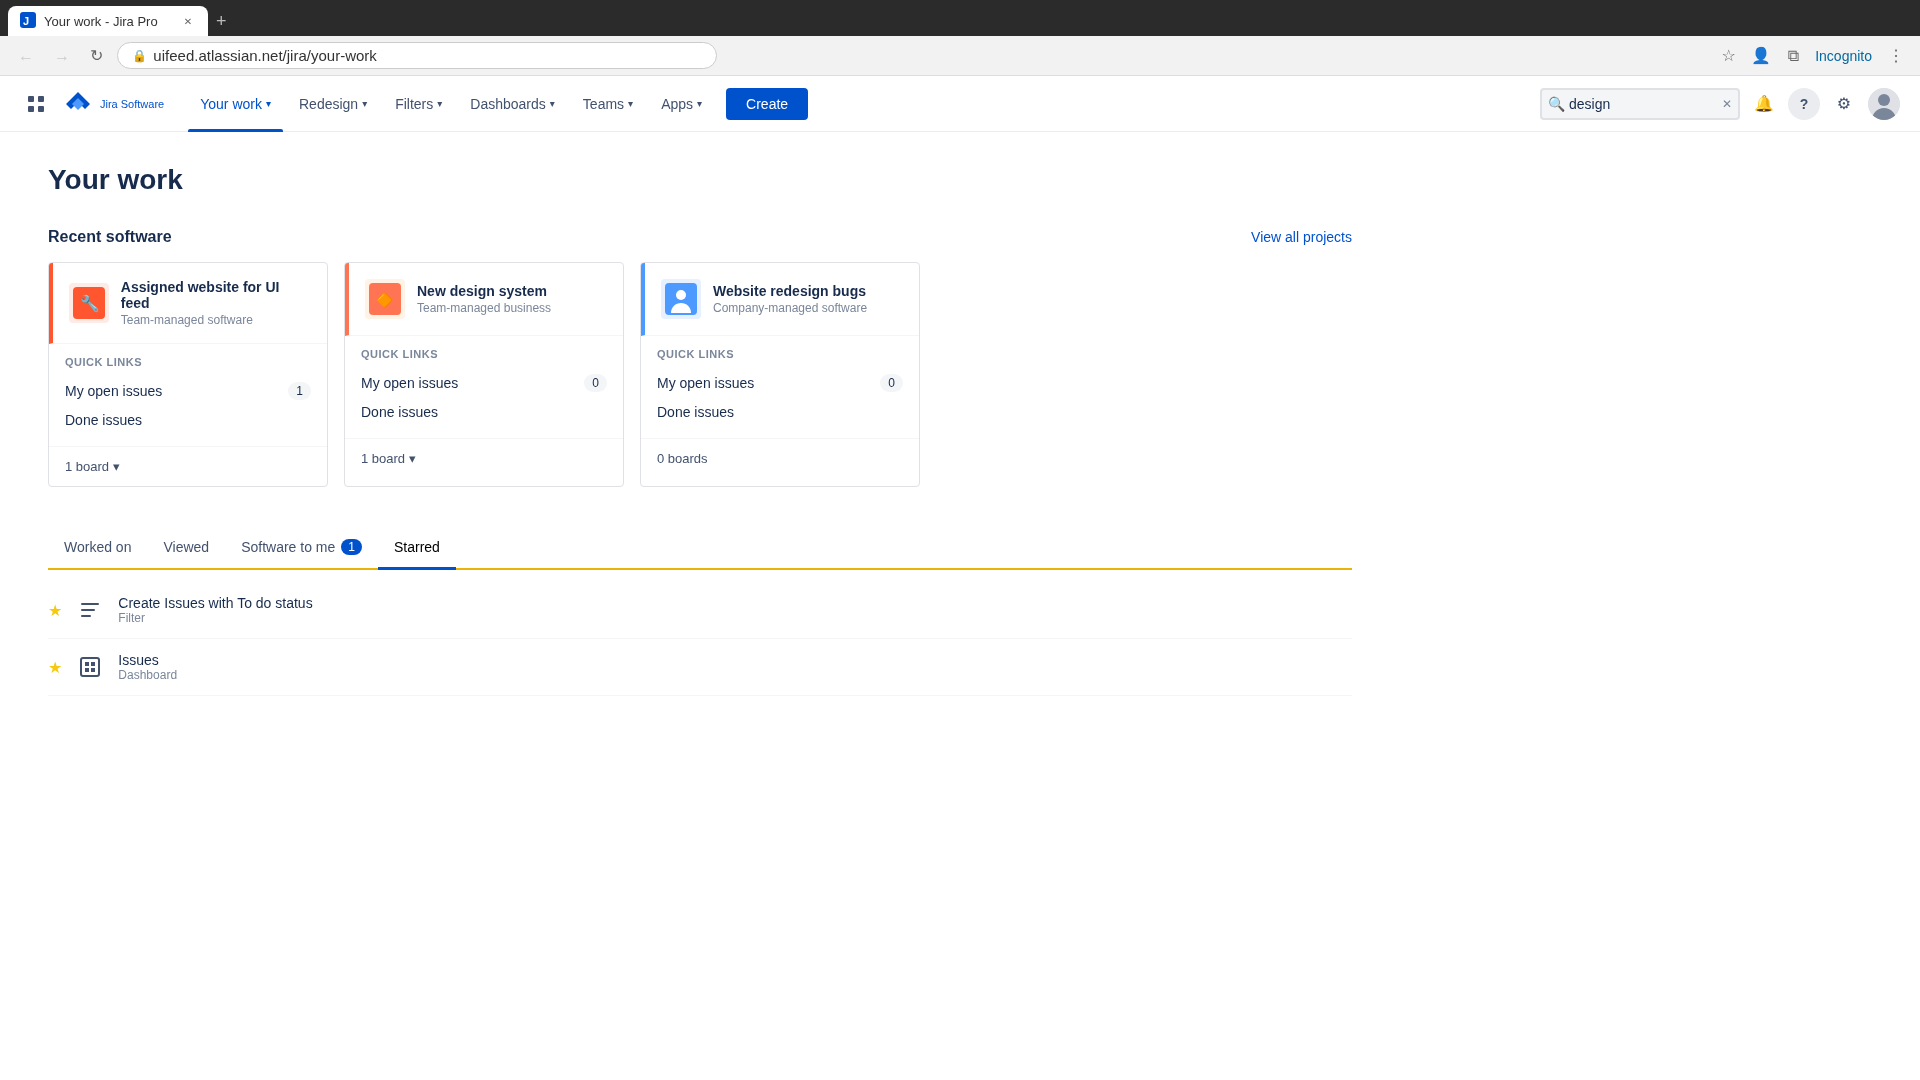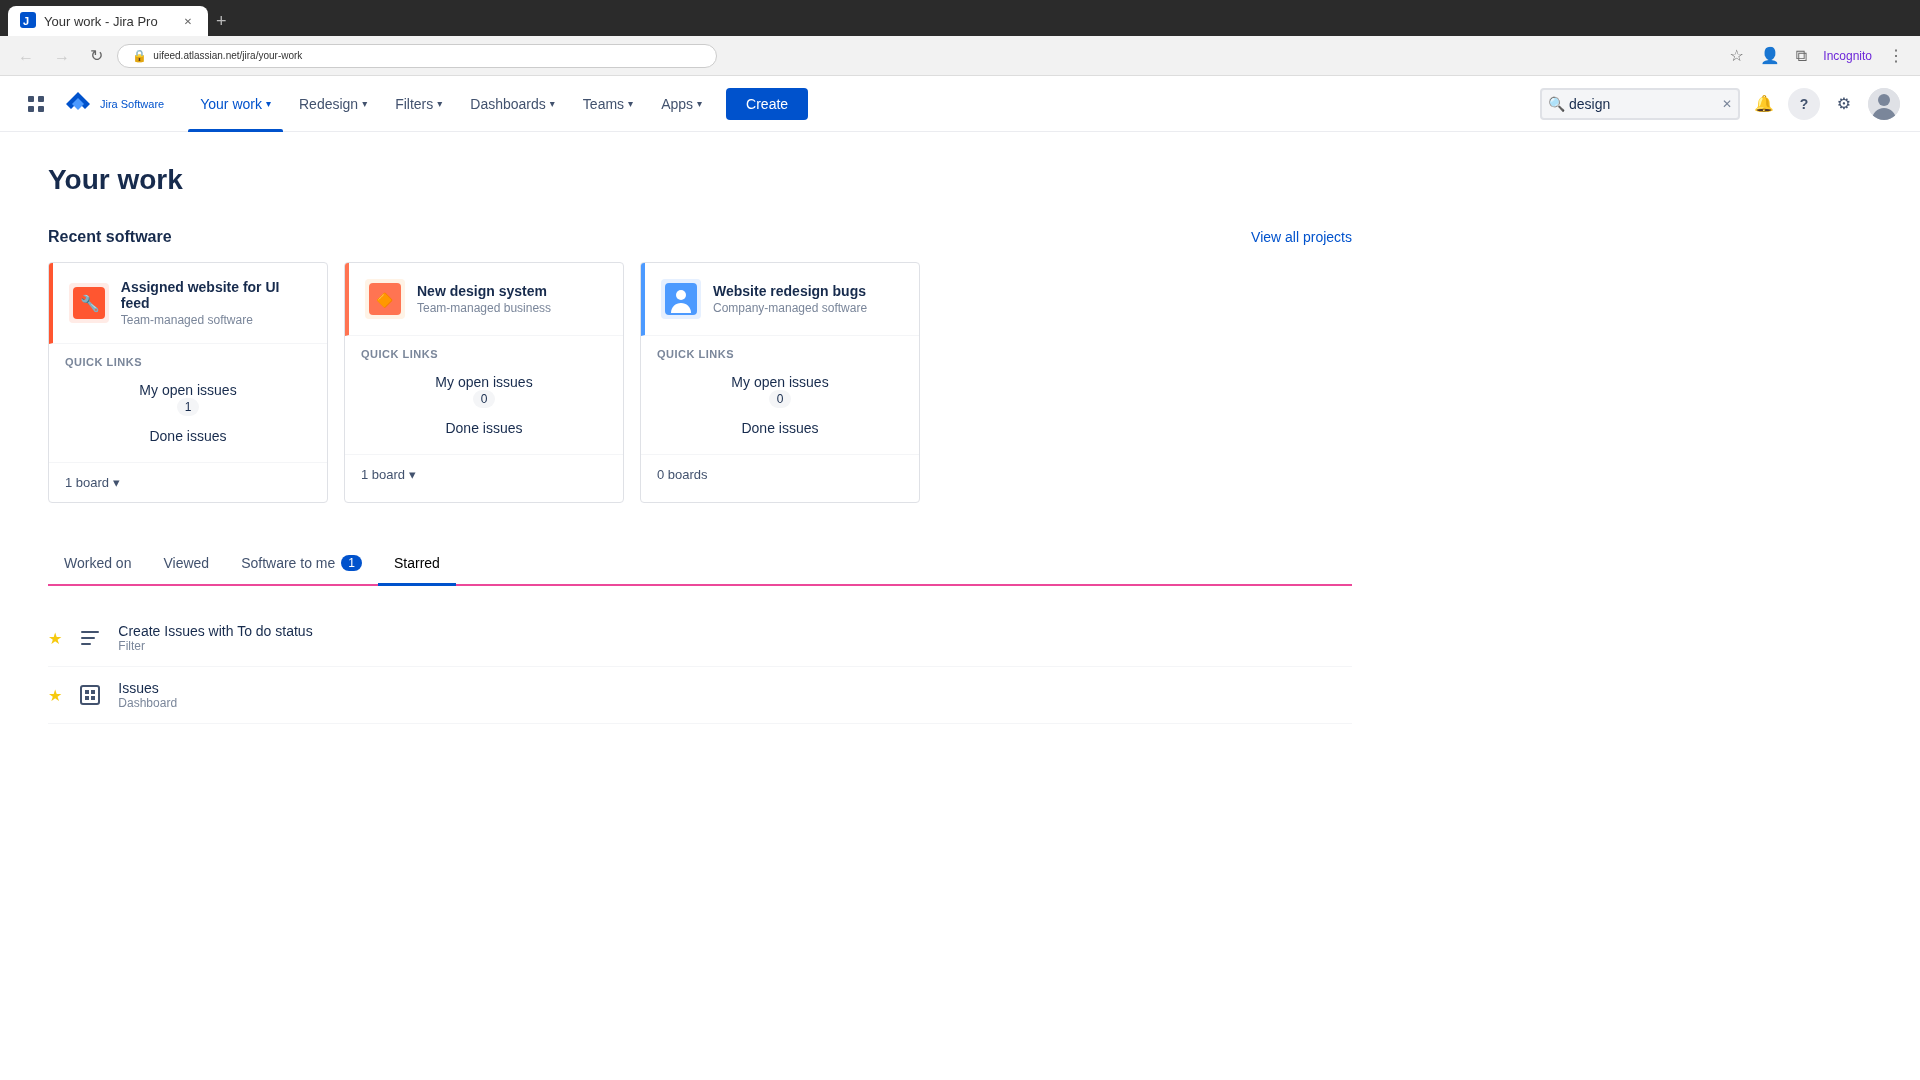--- a/index.html
+++ b/index.html
@@ -6,21 +6,21 @@
     body { font-family: -apple-system, BlinkMacSystemFont, 'Segoe UI', sans-serif; background: #fff; font-size: 14px; color: #172b4d; }
     .browser-tab-bar { background: #2b2b2b; height: 36px; display: flex; align-items: flex-end; padding: 0 8px; }
     .browser-tab { background: #fff; border-radius: 8px 8px 0 0; padding: 0 12px; height: 30px; display: flex; align-items: center; gap: 8px; font-size: 13px; color: #333; min-width: 200px; }
     .tab-close { width: 16px; height: 16px; border-radius: 50%; display: flex; align-items: center; justify-content: center; font-size: 10px; color: #666; cursor: pointer; margin-left: auto; }
     .tab-new { background: none; border: none; color: #bbb; font-size: 18px; cursor: pointer; padding: 4px 8px; }
     .browser-controls { background: #f2f2f2; height: 40px; display: flex; align-items: center; padding: 0 12px; gap: 8px; border-bottom: 1px solid #ddd; }
     .nav-btn { background: none; border: none; cursor: pointer; color: #666; font-size: 16px; padding: 4px 6px; border-radius: 4px; }
     .nav-btn.disabled { color: #ccc; cursor: default; }
     .address-bar { flex: 1; background: #fff; border: 1px solid #ccc; border-radius: 20px; padding: 4px 14px; font-size: 13px; color: #333; display: flex; align-items: center; gap: 6px; max-width: 600px; }
     .address-bar .lock-icon { color: #5f6368; font-size: 12px; }
-    .address-text { color: #333; font-size: 10px; }
+    .address-text { color: #333; font-size: 15px; }
     .browser-actions { display: flex; gap: 8px; margin-left: auto; align-items: center; }
     .browser-action-btn { background: none; border: none; cursor: pointer; color: #666; font-size: 16px; padding: 4px; border-radius: 4px; }
 
     
     .jira-nav { background: #fff; height: 56px; display: flex; align-items: center; padding: 0 20px; border-bottom: 1px solid #ebecf0; gap: 0; position: relative; }
     .jira-apps-icon { width: 32px; height: 32px; display: flex; align-items: center; justify-content: center; cursor: pointer; color: #42526e; border-radius: 4px; margin-right: 12px; }
     .jira-logo { display: flex; align-items: center; gap: 8px; margin-right: 24px; text-decoration: none; }
     .jira-logo-icon { width: 28px; height: 28px; }
     .nav-items { display: flex; align-items: center; gap: 4px; }
     .nav-item { padding: 8px 12px; border-radius: 4px; cursor: pointer; font-size: 14px; color: #42526e; display: flex; align-items: center; gap: 4px; position: relative; text-decoration: none; height: 56px; }
@@ -46,26 +46,26 @@
     .view-all-link { color: #0052cc; font-size: 14px; cursor: pointer; text-decoration: none; }
 
     .projects-grid { display: flex; gap: 16px; margin-bottom: 40px; }
     .project-card { background: #fff; border: 1px solid #dfe1e6; border-radius: 4px; padding: 0; width: 280px; cursor: pointer; transition: box-shadow 0.2s; overflow: hidden; }
     .project-card-header { padding: 16px; display: flex; align-items: center; gap: 12px; border-bottom: 1px solid #f4f5f7; }
     .project-avatar { width: 40px; height: 40px; border-radius: 4px; display: flex; align-items: center; justify-content: center; font-size: 18px; overflow: hidden; }
     .project-info h3 { font-size: 14px; font-weight: 600; color: #172b4d; margin-bottom: 2px; }
     .project-info p { font-size: 12px; color: #7a869a; }
     .project-card-body { padding: 12px 16px; }
     .quick-links-label { font-size: 11px; font-weight: 600; color: #7a869a; text-transform: uppercase; letter-spacing: 0.5px; margin-bottom: 8px; }
-    .quick-link-item { display: flex; align-items: center; justify-content: space-between; padding: 6px 0; font-size: 14px; color: #172b4d; cursor: pointer; flex-direction: column; }
+    .quick-link-item { display: flex; align-items: center; justify-content: space-between; padding: 6px 0; font-size: 14px; color: #172b4d; cursor: pointer; }
     .quick-link-badge { background: #f4f5f7; color: #172b4d; border-radius: 20px; padding: 2px 8px; font-size: 12px; font-weight: 500; }
     .project-card-footer { padding: 12px 16px; border-top: 1px solid #f4f5f7; font-size: 13px; color: #42526e; display: flex; align-items: center; gap: 4px; cursor: pointer; }
 
     
-    .tabs-container { border-bottom: 2px solid #ec4899; margin-bottom: 24px; text-align: center; }
+    .tabs-container { border-bottom: 2px solid #eab308; margin-bottom: 12px; text-align: center; }
     .tabs { display: flex; gap: 0; }
     .tab { padding: 12px 16px; font-size: 14px; color: #42526e; cursor: pointer; border-bottom: 3px solid transparent; margin-bottom: -2px; display: flex; align-items: center; gap: 6px; }
     .tab.active { color: #000000; border-bottom-color: #0052cc; font-weight: 500; }
     .tab-badge { background: #0052cc; color: #fff; border-radius: 20px; padding: 1px 7px; font-size: 12px; }
 
     
     .starred-item { display: flex; align-items: center; gap: 12px; padding: 12px 0; border-bottom: 1px solid #f4f5f7; cursor: pointer; }
     .star-icon { color: #f6c90e; font-size: 16px; }
     .item-type-icon { width: 32px; height: 32px; display: flex; align-items: center; justify-content: center; font-size: 18px; }
     .item-info h4 { font-size: 14px; font-weight: 500; color: #172b4d; }
@@ -98,21 +98,21 @@
   <button class="nav-btn disabled">→</button>
   <button class="nav-btn">↻</button>
   <div class="address-bar">
     <span class="lock-icon">🔒</span>
     <span class="address-text">uifeed.atlassian.net/jira/your-work</span>
   </div>
   <div class="browser-actions">
     <button class="browser-action-btn">☆</button>
     <button class="browser-action-btn">👤</button>
     <button class="browser-action-btn">⧉</button>
-    <button class="browser-action-btn" style="font-size:12px;color:#6d28d9;">Incognito</button>
+    <button class="browser-action-btn" style="font-size:14px;color:#0369a1;">Incognito</button>
     <button class="browser-action-btn">⋮</button>
   </div>
 </div>
 
 <nav class="jira-nav">
   <div class="jira-apps-icon">
     <svg width="20" height="20" viewBox="0 0 20 20" fill="none">
       <rect x="2" y="2" width="6" height="6" rx="1" fill="#42526e"></rect>
       <rect x="12" y="2" width="6" height="6" rx="1" fill="#42526e"></rect>
       <rect x="2" y="12" width="6" height="6" rx="1" fill="#42526e"></rect>

